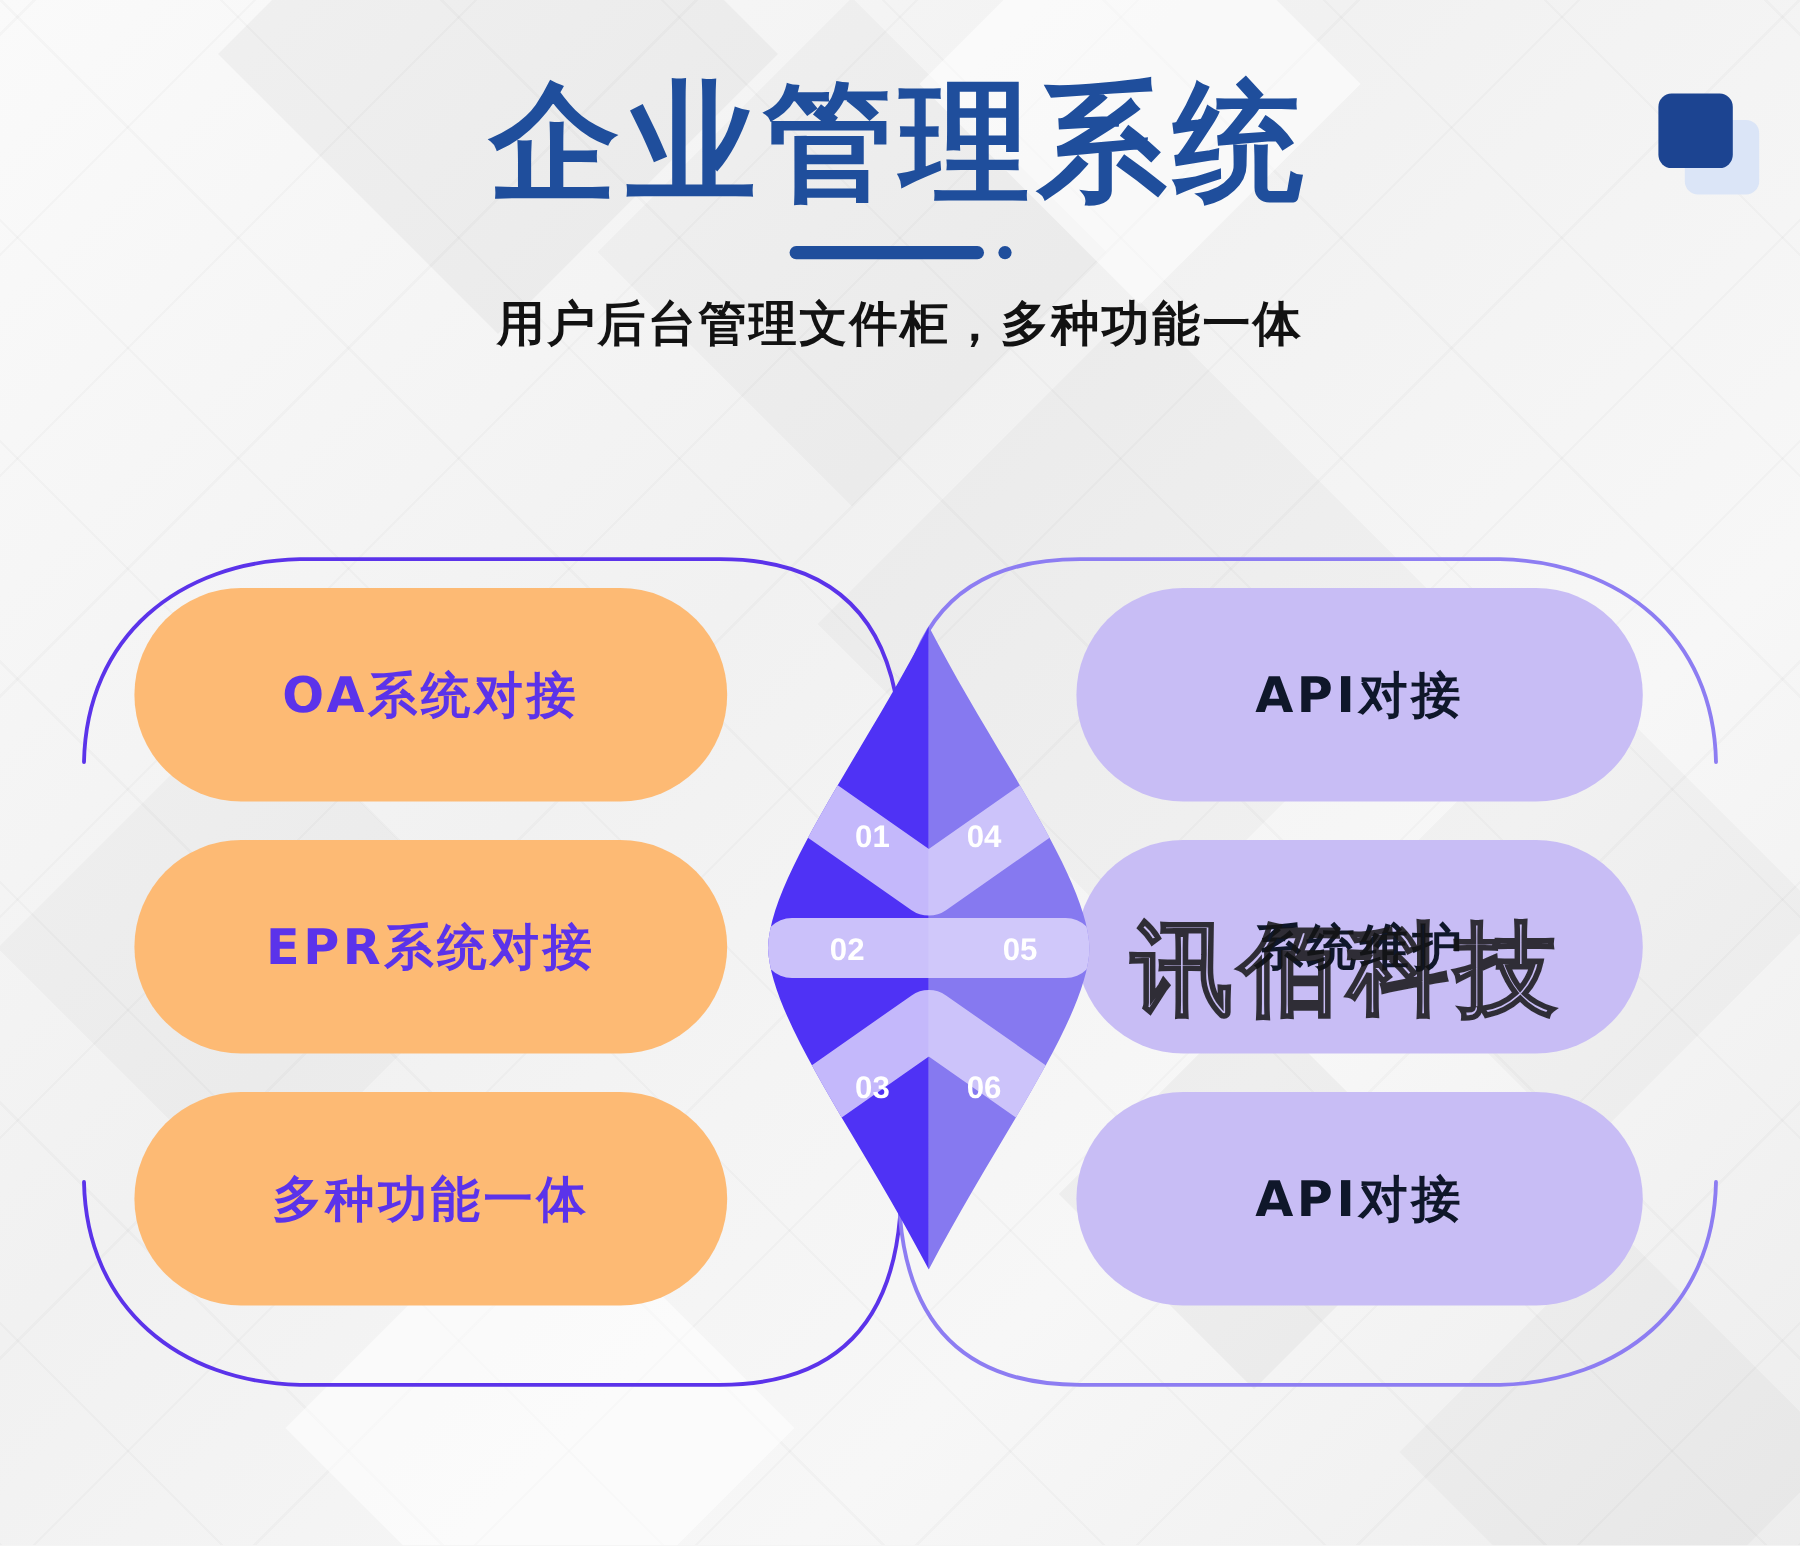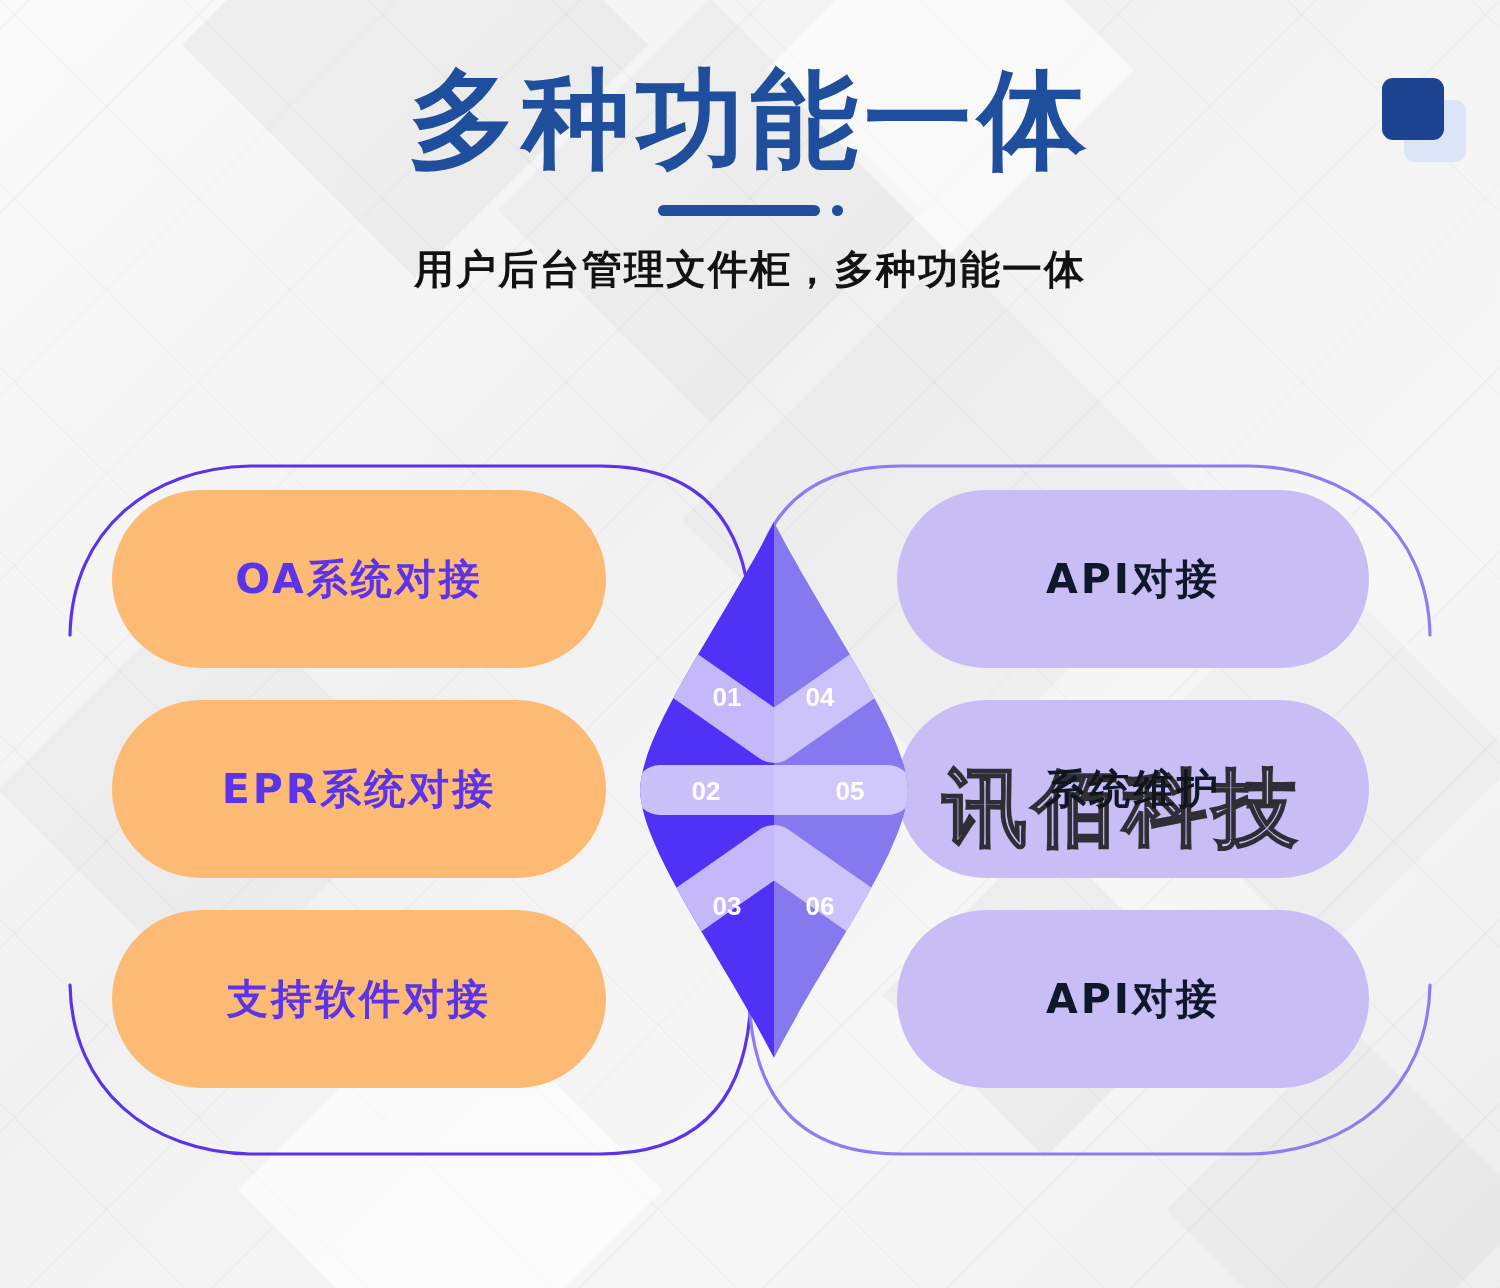--- a/index.html
+++ b/index.html
@@ -117,21 +117,21 @@
   <div class="dshape soft" style="left:560px;top:60px;width:300px;height:300px;"></div>
   <div class="dshape lite" style="left:820px;top:-60px;width:260px;height:260px;"></div>
   <div class="dshape soft" style="left:760px;top:330px;width:380px;height:380px;"></div>
   <div class="dshape" style="left:930px;top:880px;width:230px;height:230px;"></div>
   <div class="dshape soft" style="left:60px;top:640px;width:300px;height:300px;"></div>
   <div class="dshape soft" style="left:1180px;top:620px;width:280px;height:280px;"></div>
   <div class="dshape lite" style="left:300px;top:1040px;width:300px;height:300px;"></div>
   <div class="dshape soft" style="left:1220px;top:1080px;width:260px;height:260px;"></div>
 
   <div class="header">
-    <h1 class="title">多种功能一体</h1>
+    <h1 class="title">企业管理系统</h1>
     <div class="divider-wrap">
       <div class="divider-bar"></div>
       <div class="divider-dot"></div>
     </div>
     <p class="subtitle">用户后台管理文件柜，多种功能一体</p>
   </div>
 
   <div class="logo-mark">
     <div class="sq-back"></div>
     <div class="sq-front"></div>
@@ -144,21 +144,21 @@
              L 750 584 C 758 680, 810 724, 900 724 L 1250 724 C 1350 722, 1428 660, 1430 555" fill="none" stroke="#8d7df2" stroke-width="3.2" stroke-linecap="round"></path>
   </svg>
 
   <div class="pill left row0">
     <span>OA系统对接</span>
   </div>
   <div class="pill left row1">
     <span>EPR系统对接</span>
   </div>
   <div class="pill left row2">
-    <span>支持软件对接</span>
+    <span>多种功能一体</span>
   </div>
 
   <div class="pill right row0">
     <span>API对接</span>
   </div>
   <div class="pill right row1">
     <span>系统维护</span>
   </div>
   <div class="pill right row2">
     <span>API对接</span>

